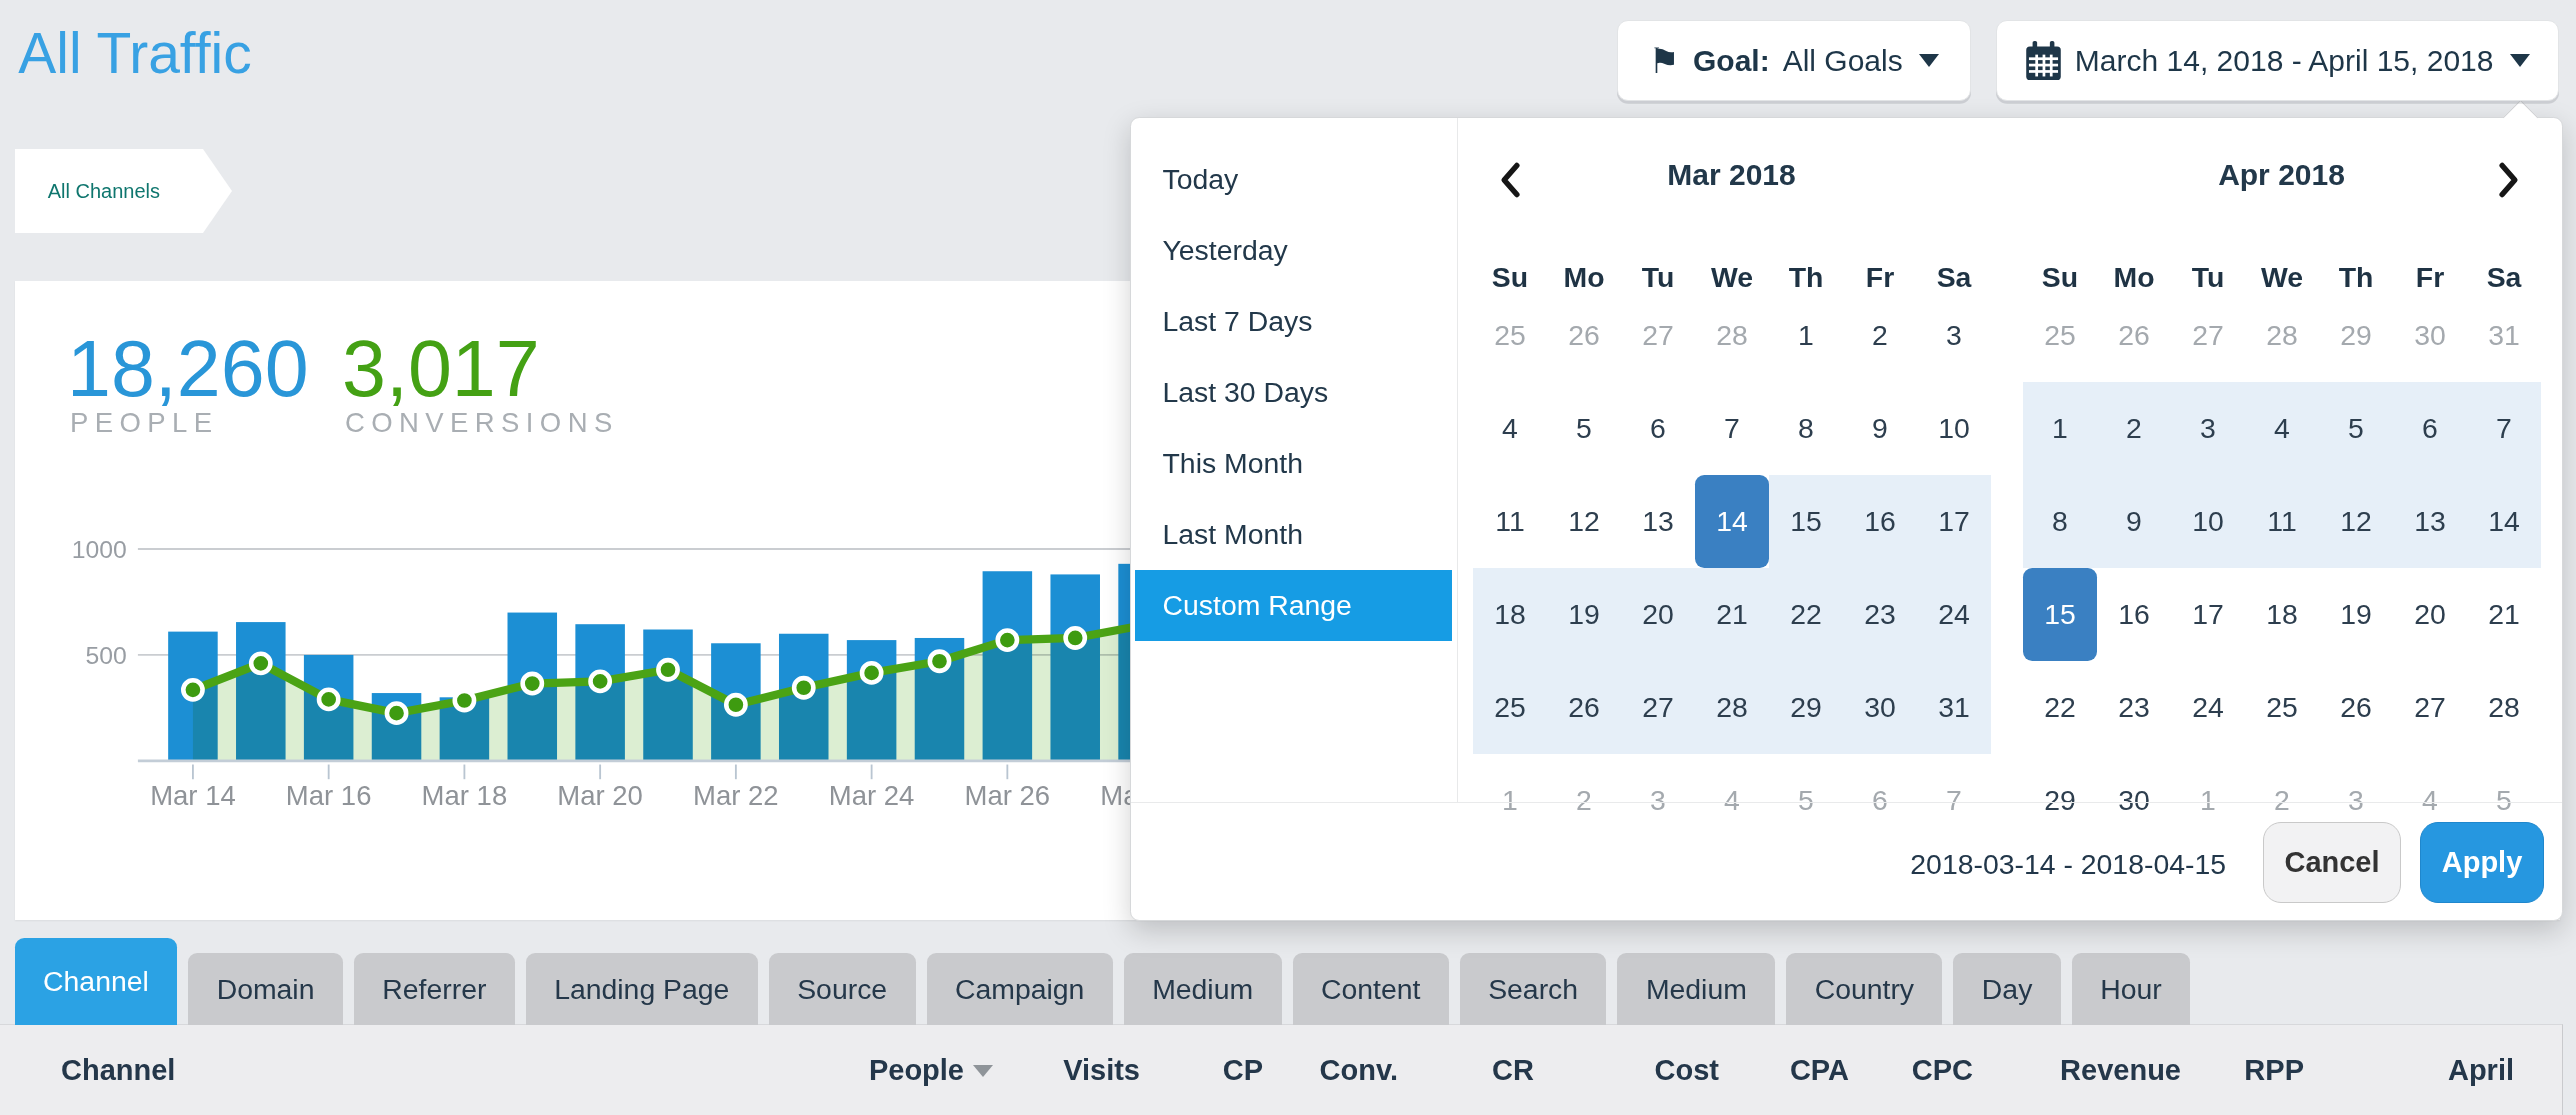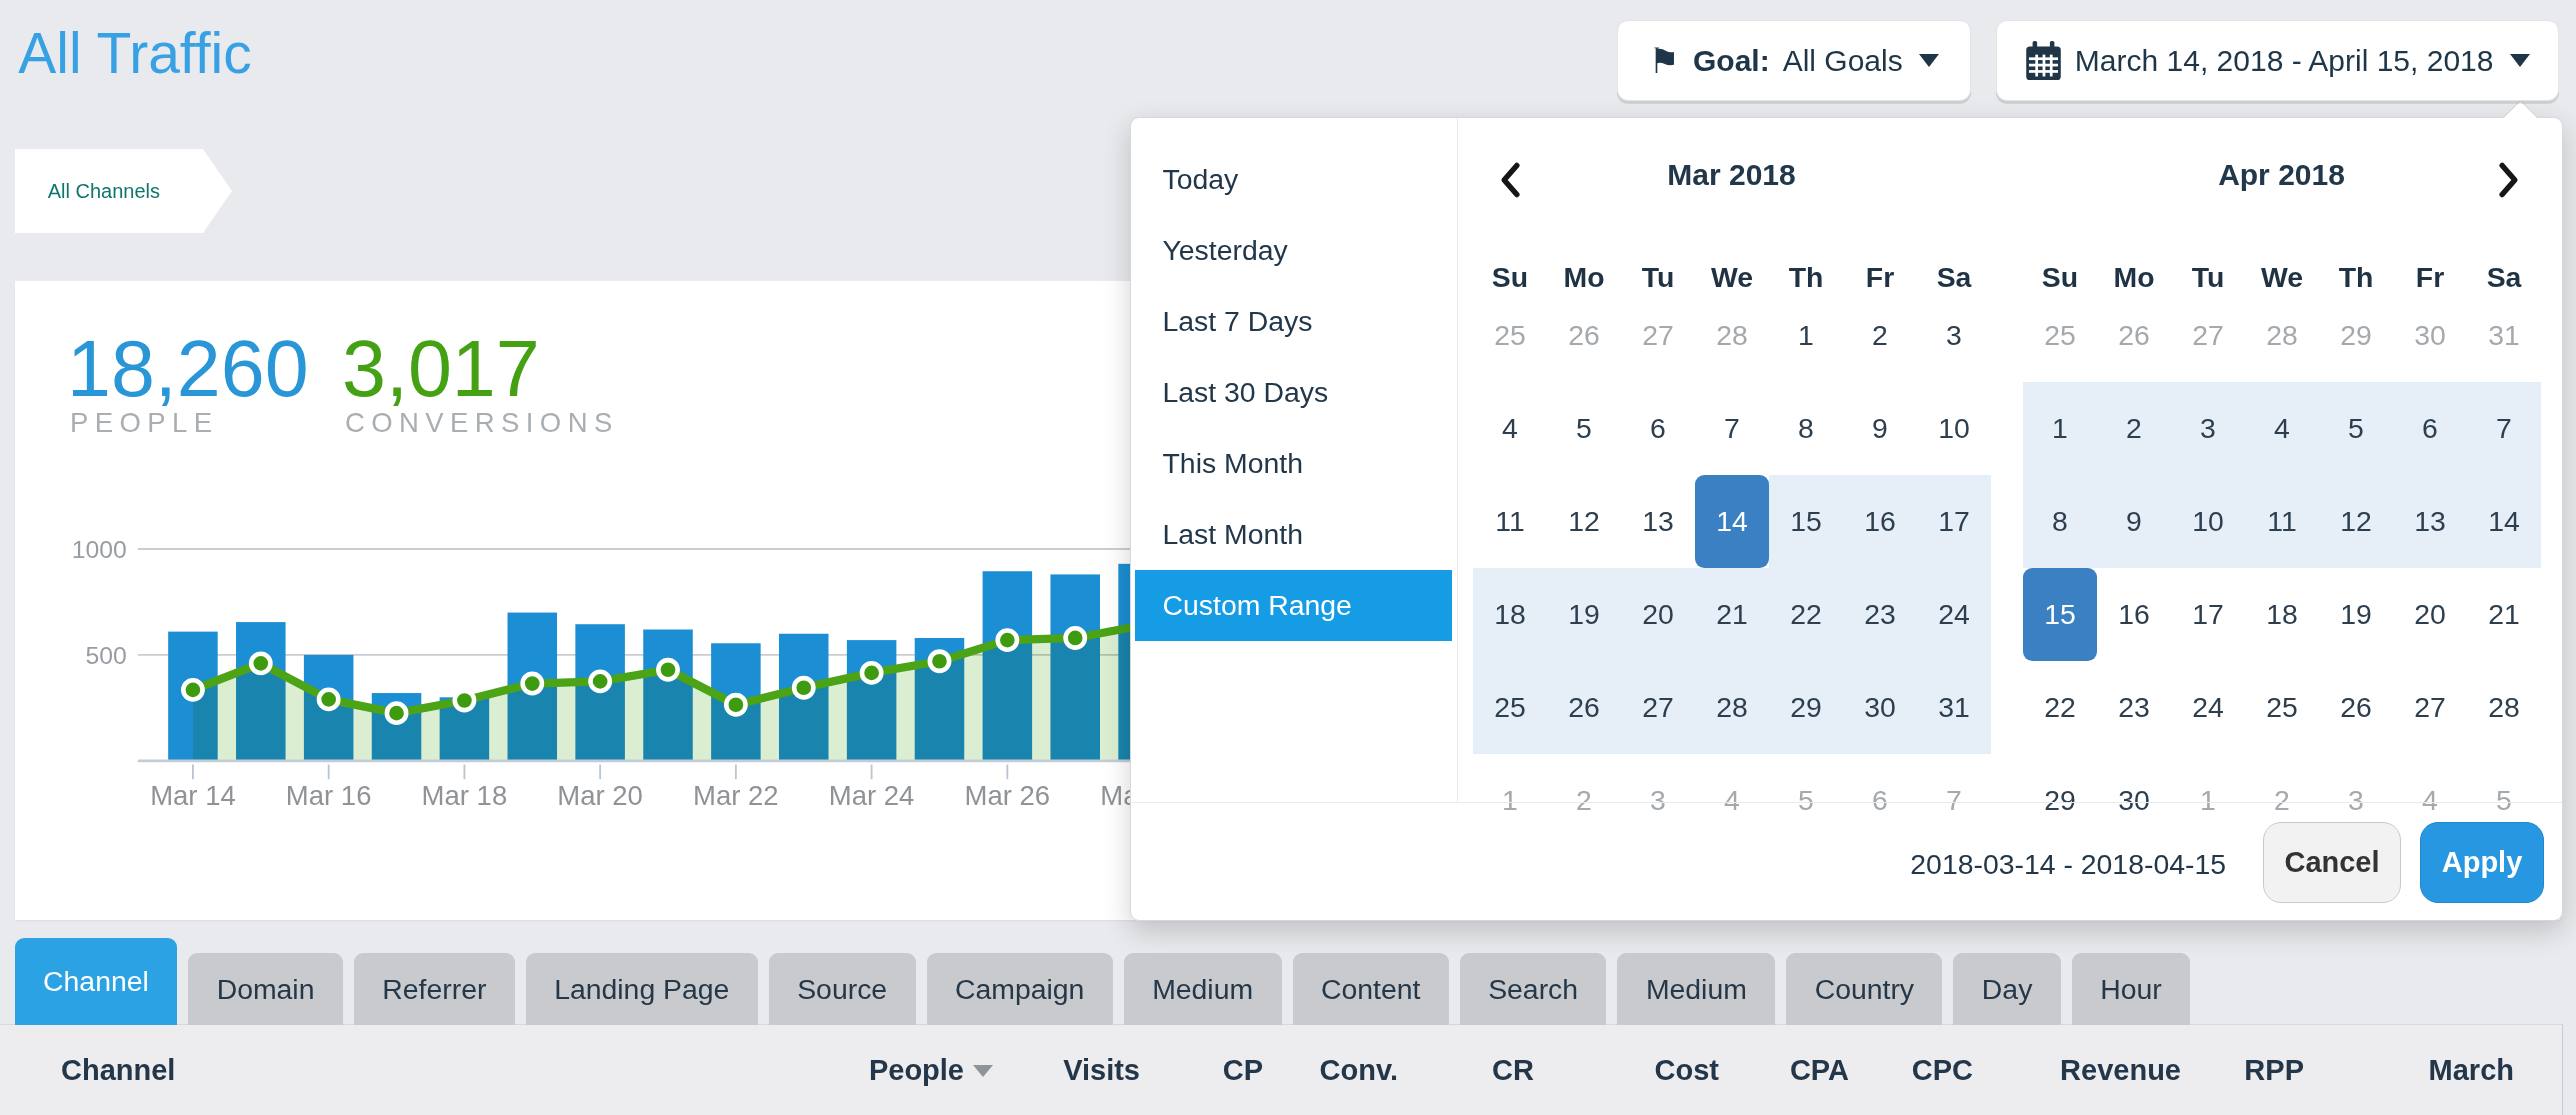--- a/index.html
+++ b/index.html
@@ -337,17 +337,17 @@
       <div class="th c1">People</div>
       <div class="th c2">Visits</div>
       <div class="th c3">CP</div>
       <div class="th c4">Conv.</div>
       <div class="th c5">CR</div>
       <div class="th c6">Cost</div>
       <div class="th c7">CPA</div>
       <div class="th c8">CPC</div>
       <div class="th c9">Revenue</div>
       <div class="th c10">RPP</div>
-      <div class="th c11">March</div>
+      <div class="th c11">April</div>
       <span class="sort-caret"></span>
     </div>
 </div>
 
 
 </body></html>

